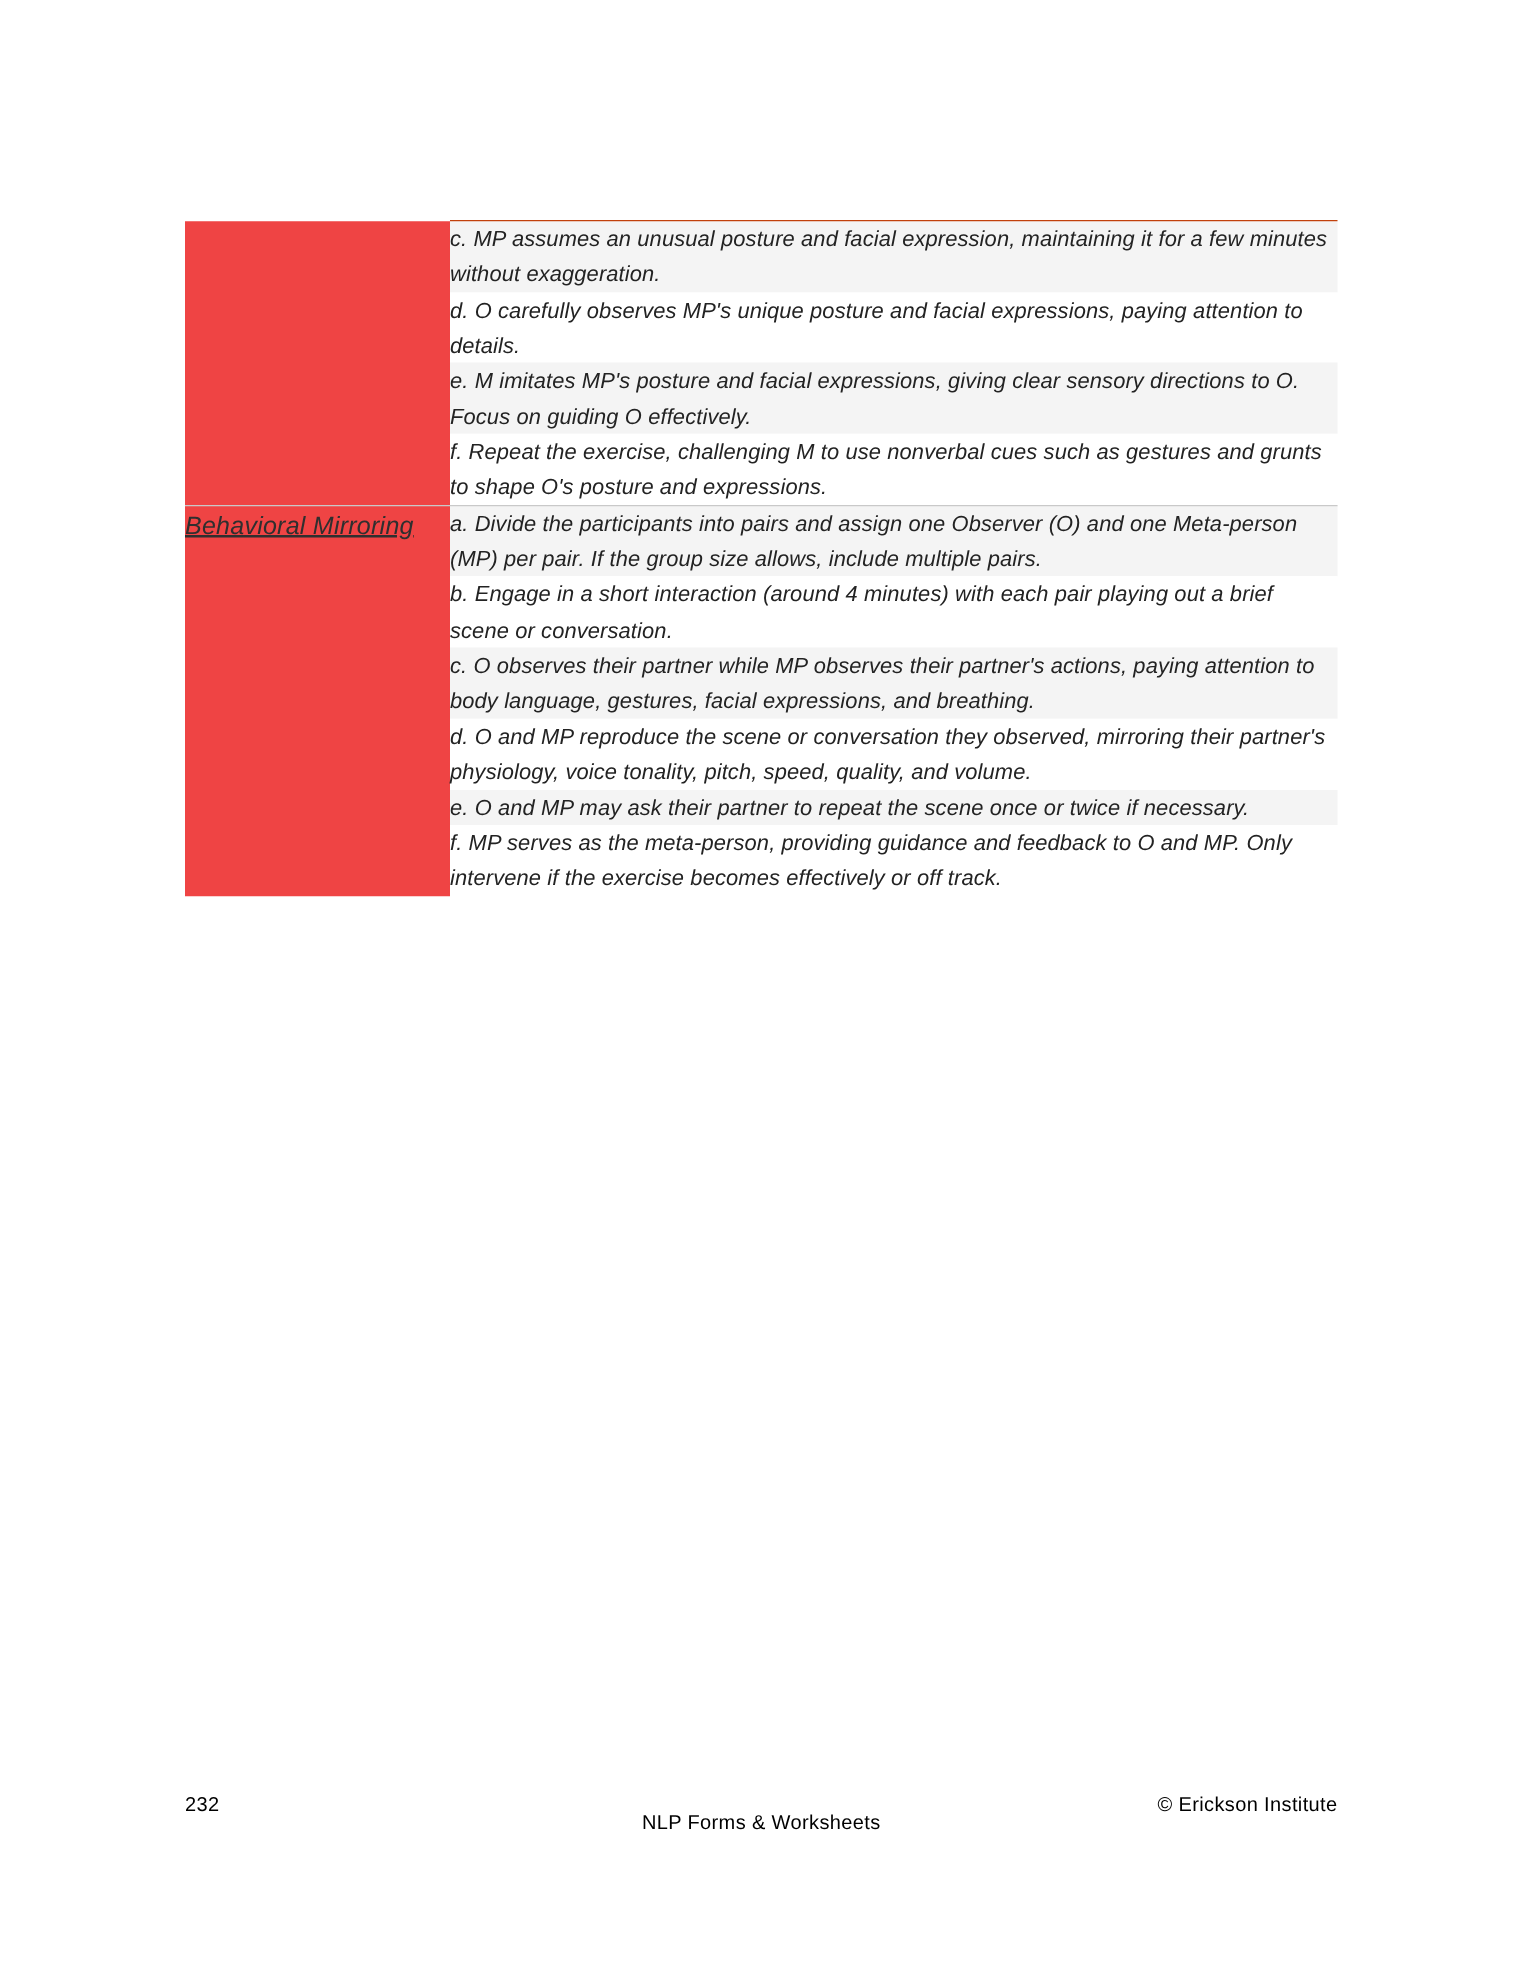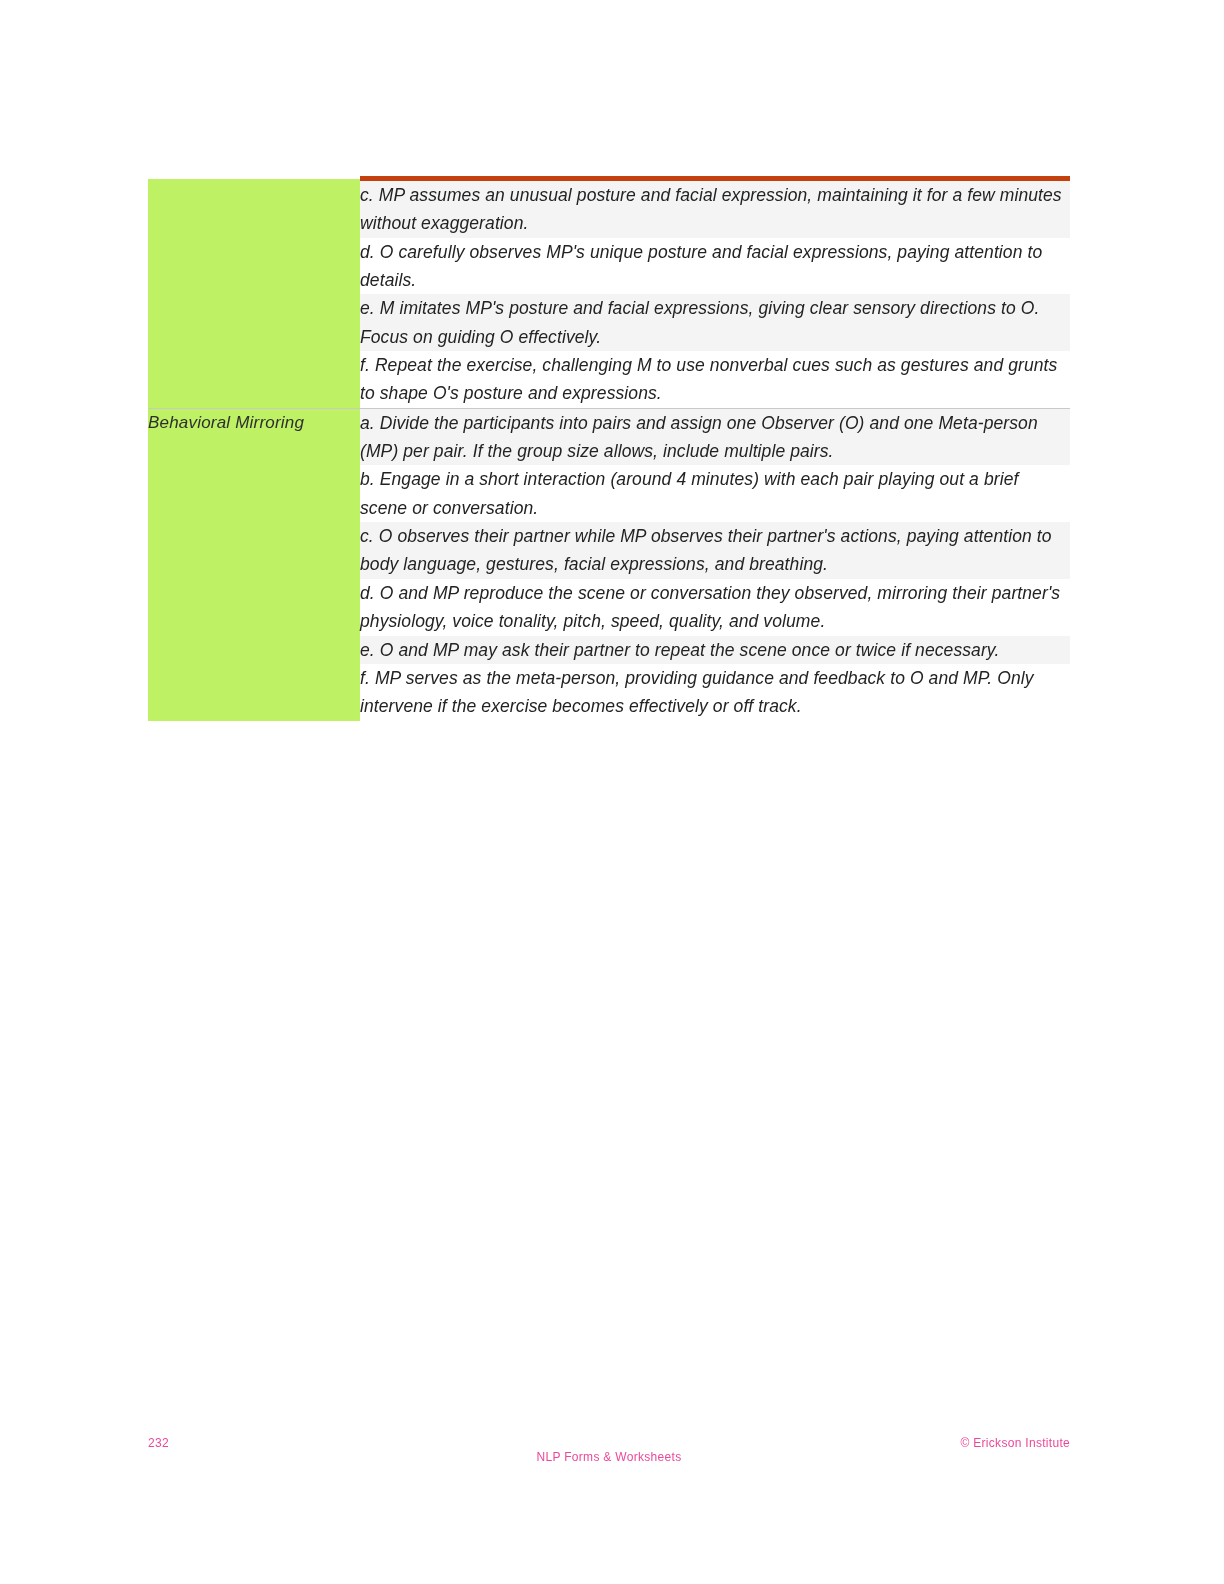--- a/index.html
+++ b/index.html
@@ -38,49 +38,50 @@
   .worksheet-table col.col-step  { width: 710px; }
 
   .worksheet-table td {
     vertical-align: top;
     padding: 0;
     border: none;
   }
 
   
   .label-cell {
-    background: #bef264;
+    background: #ef4444;
     padding: 26px 22px 26px 22px;
     font-style: italic;
-    font-size: 17px;
+    font-size: 20px;
     line-height: 1.62;
     color: #2f2f2f;
     border-right: 1px solid #d7d7d7;
     letter-spacing: 0.2px;
+    text-decoration: underline;
   }
   .label-cell.empty {
     padding: 0;
   }
 
   
   .step-cell {
     padding: 30px 26px 30px 30px;
     font-style: italic;
     font-size: 17.5px;
     line-height: 1.62;
     color: #232323;
     border-bottom: 1px solid #e3e3e3;
     border-right: 1px solid #d7d7d7;
     letter-spacing: 0.1px;
   }
   .step-cell.shaded { background: #f4f4f4; }
   .step-cell.plain  { background: #ffffff; margin-left: 20px; }
 
   
-  tr.first-step .step-cell { border-top: 5px solid #c2410c; margin-top: 14px; }
+  tr.first-step .step-cell { border-top: 1px solid #c2410c; margin-top: 14px; }
 
   
   tr.group-start .label-cell,
   tr.group-start .step-cell {
     border-top: 1px solid #c9c9c9;
   }
 
   
   .label-cell.grouped {
     border-bottom: none;
@@ -91,22 +92,22 @@
     border-bottom: 1px solid #e3e3e3;
   }
 
   
   .footer {
     position: absolute;
     left: 148px;
     top: 1436px;
     width: 922px;
     height: 24px;
-    font-size: 12px;
-    color: #ec4899;
+    font-size: 16px;
+    color: #000000;
     letter-spacing: 0.3px;
   }
   .footer-page-number {
     position: absolute;
     left: 0;
     top: 0;
   }
   .footer-center-title {
     position: absolute;
     left: 0;

